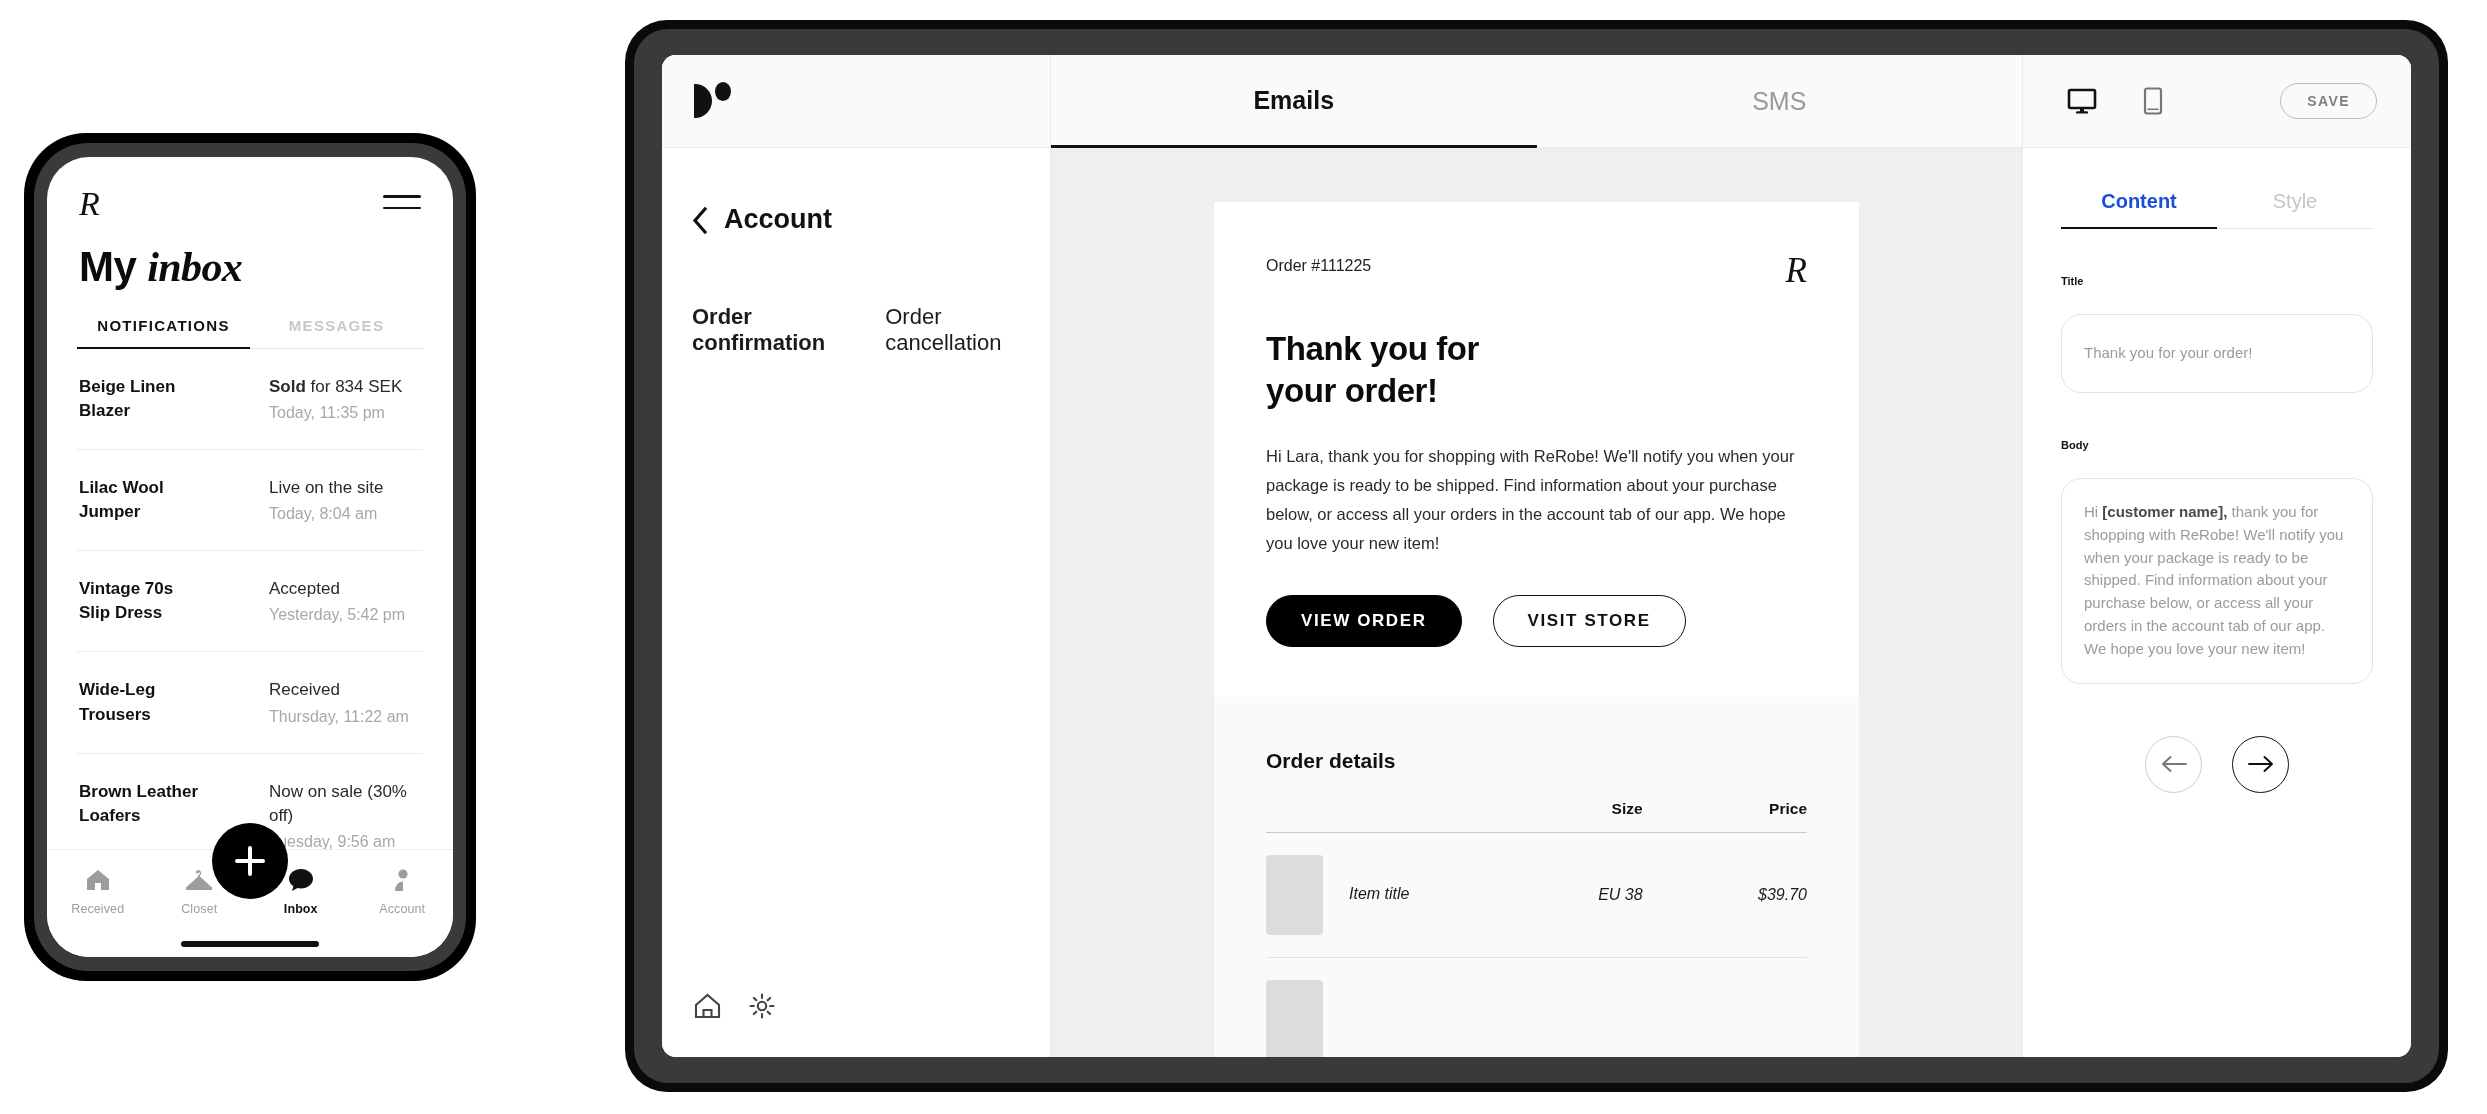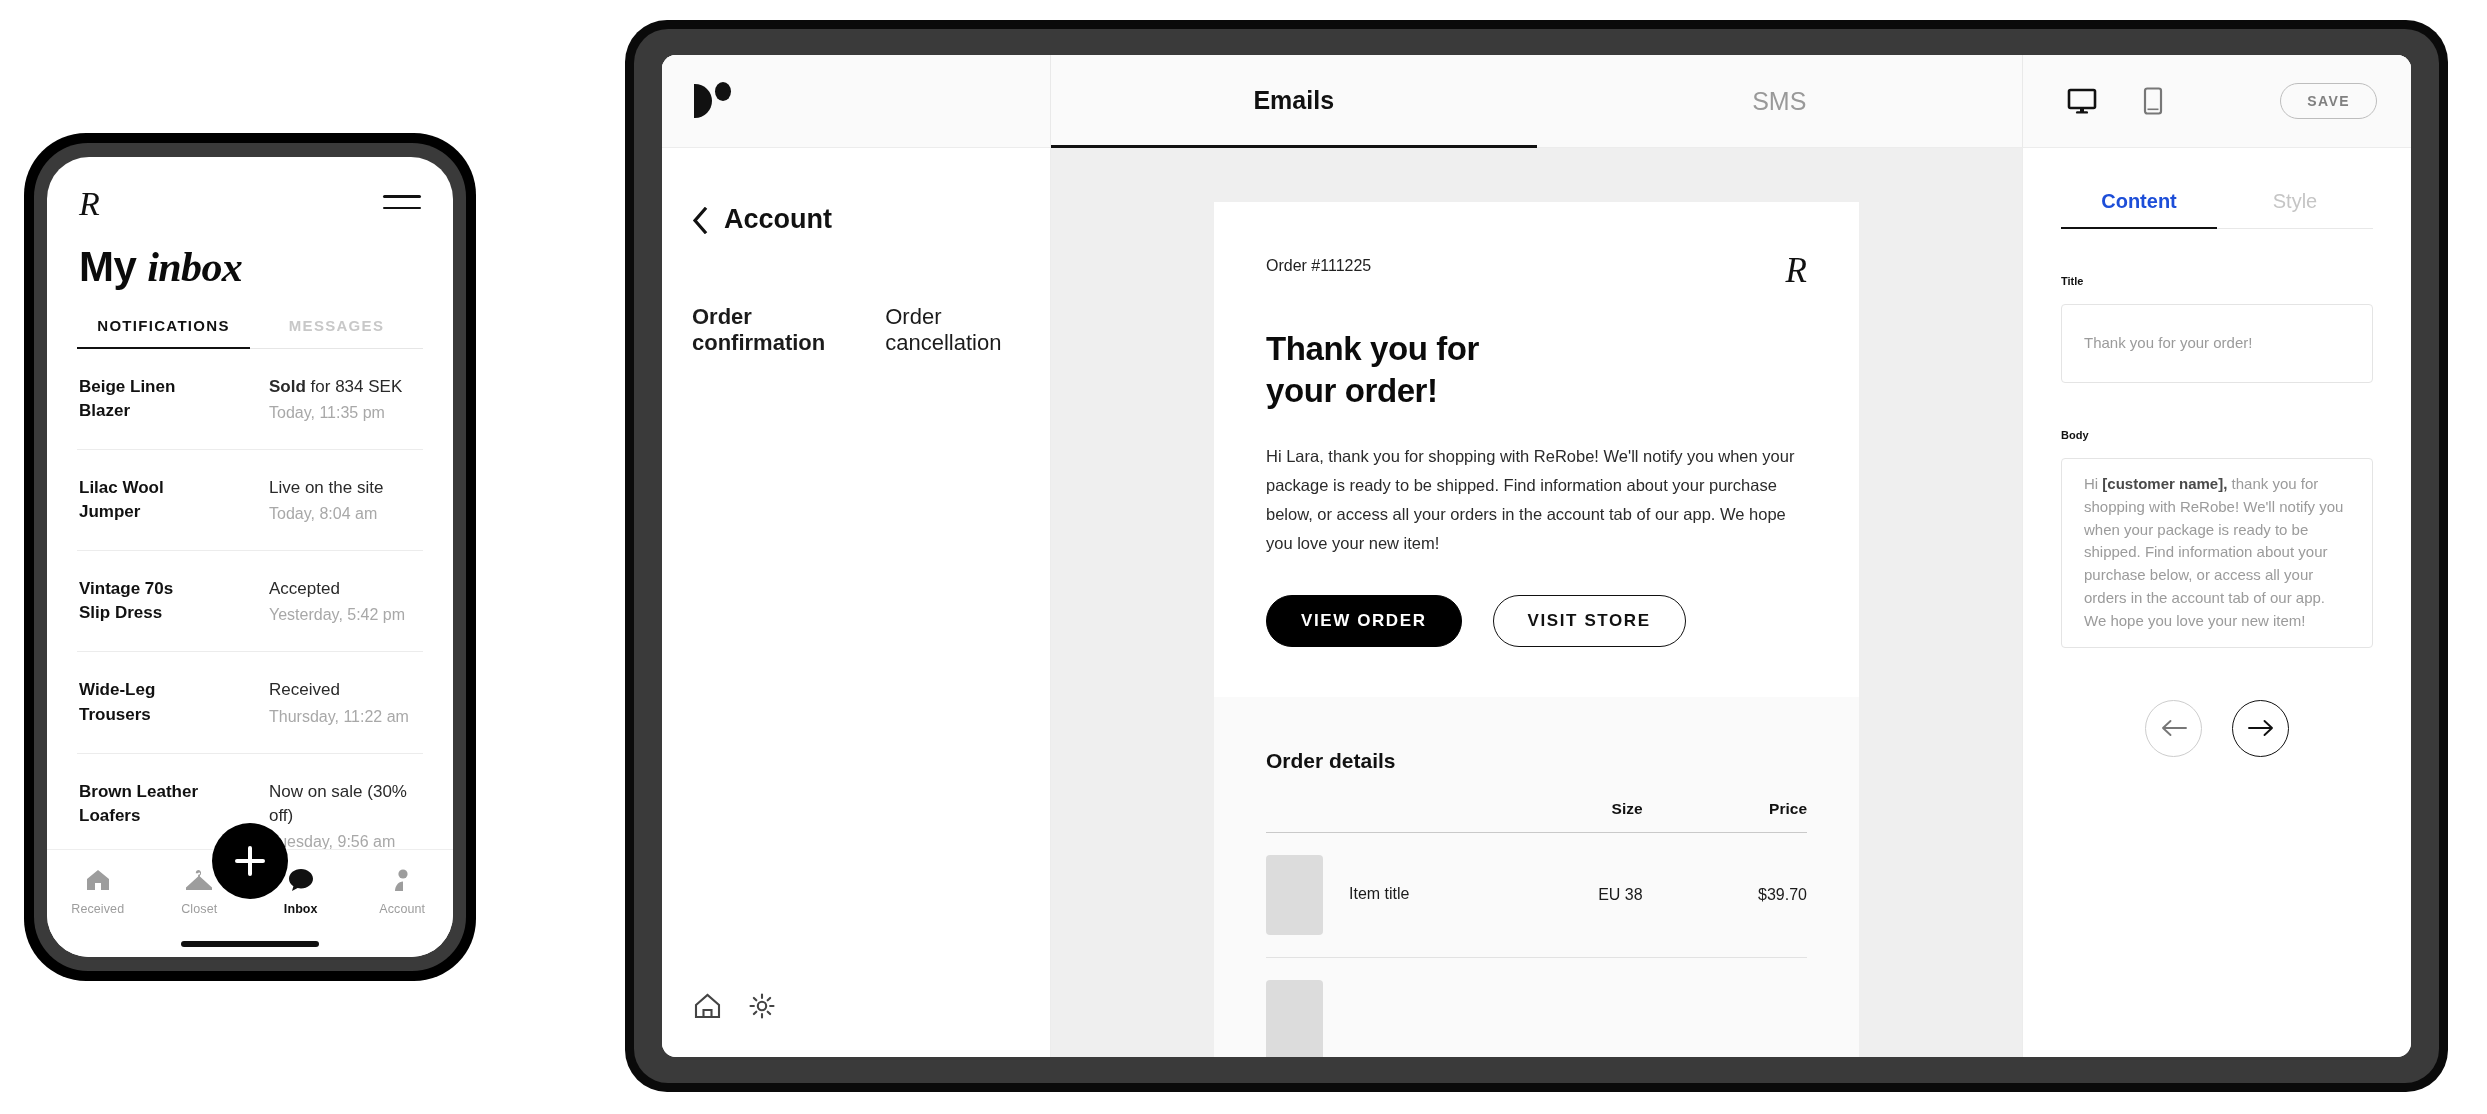--- a/index.html
+++ b/index.html
@@ -200,42 +200,42 @@
   #order-details-section { background: #fafafa; padding: 52px 52px 0 52px; }
   #order-details-title { font-size: 21px; font-weight: 700; color: #111; }
   #details-table { width: 100%; margin-top: 27px; border-collapse: collapse; }
   #details-table th {
     font-size: 15.5px; font-weight: 700; color: #111;
     padding-bottom: 14px; border-bottom: 1.5px solid #c9c9c9; text-align: right;
   }
   #details-table th.first { text-align: left; }
   #details-table td {
     padding: 22px 0; border-bottom: 1.5px solid #e2e2e2;
-    font-size: 16px; color: #1b1b1b; text-align: right; vertical-align: middle;
+    font-size: 16px; color: #1b1b1b; text-align: right; vertical-align: middle; font-style: italic;
   }
   #details-table td.first { text-align: left; width: 42%; }
   .thumb {
     width: 57px; height: 80px; background: #dcdcdc; border-radius: 4px;
     display: inline-block; vertical-align: middle; margin-right: 26px;
   }
 
   #inspector {
     width: 389px; background: #fff; border-left: 1.5px solid #ececec;
     padding: 42px 38px 0 38px; display: flex; flex-direction: column;
   }
   #inspector-tabs { display: flex; }
   .insp-tab {
     flex: 1; text-align: center; font-size: 20px; color: #c5c5c5;
     padding-bottom: 14px; border-bottom: 1.5px solid #e8e8e8; cursor: pointer;
   }
   .insp-tab.active { color: #1d4ed8; font-weight: 700; border-bottom: 2.5px solid #111; }
   .field-label { font-size: 11px; font-weight: 700; color: #111; margin-top: 46px; }
   .field-box {
-    margin-top: 17px; border: 1.5px solid #e4e4e4; border-radius: 4px;
-    padding: 14px 22px; color: #9b9b9b; font-size: 15px; line-height: 1.52;
+    margin-top: 27px; border: 1.5px solid #e4e4e4; border-radius: 20px;
+    padding: 22px 22px; color: #9b9b9b; font-size: 15px; line-height: 1.52;
     cursor: text;
   }
   #title-field-box { min-height: 79px; display: flex; align-items: center; }
   #body-field-box { min-height: 153px; }
   #body-field-box b { color: #4a4a4a; font-weight: 700; }
   #inspector-nav { display: flex; gap: 30px; margin-top: 52px; justify-content: center; }
   .round-btn {
     width: 57px; height: 57px; border-radius: 50%;
     display: flex; align-items: center; justify-content: center; cursor: pointer;
   }

